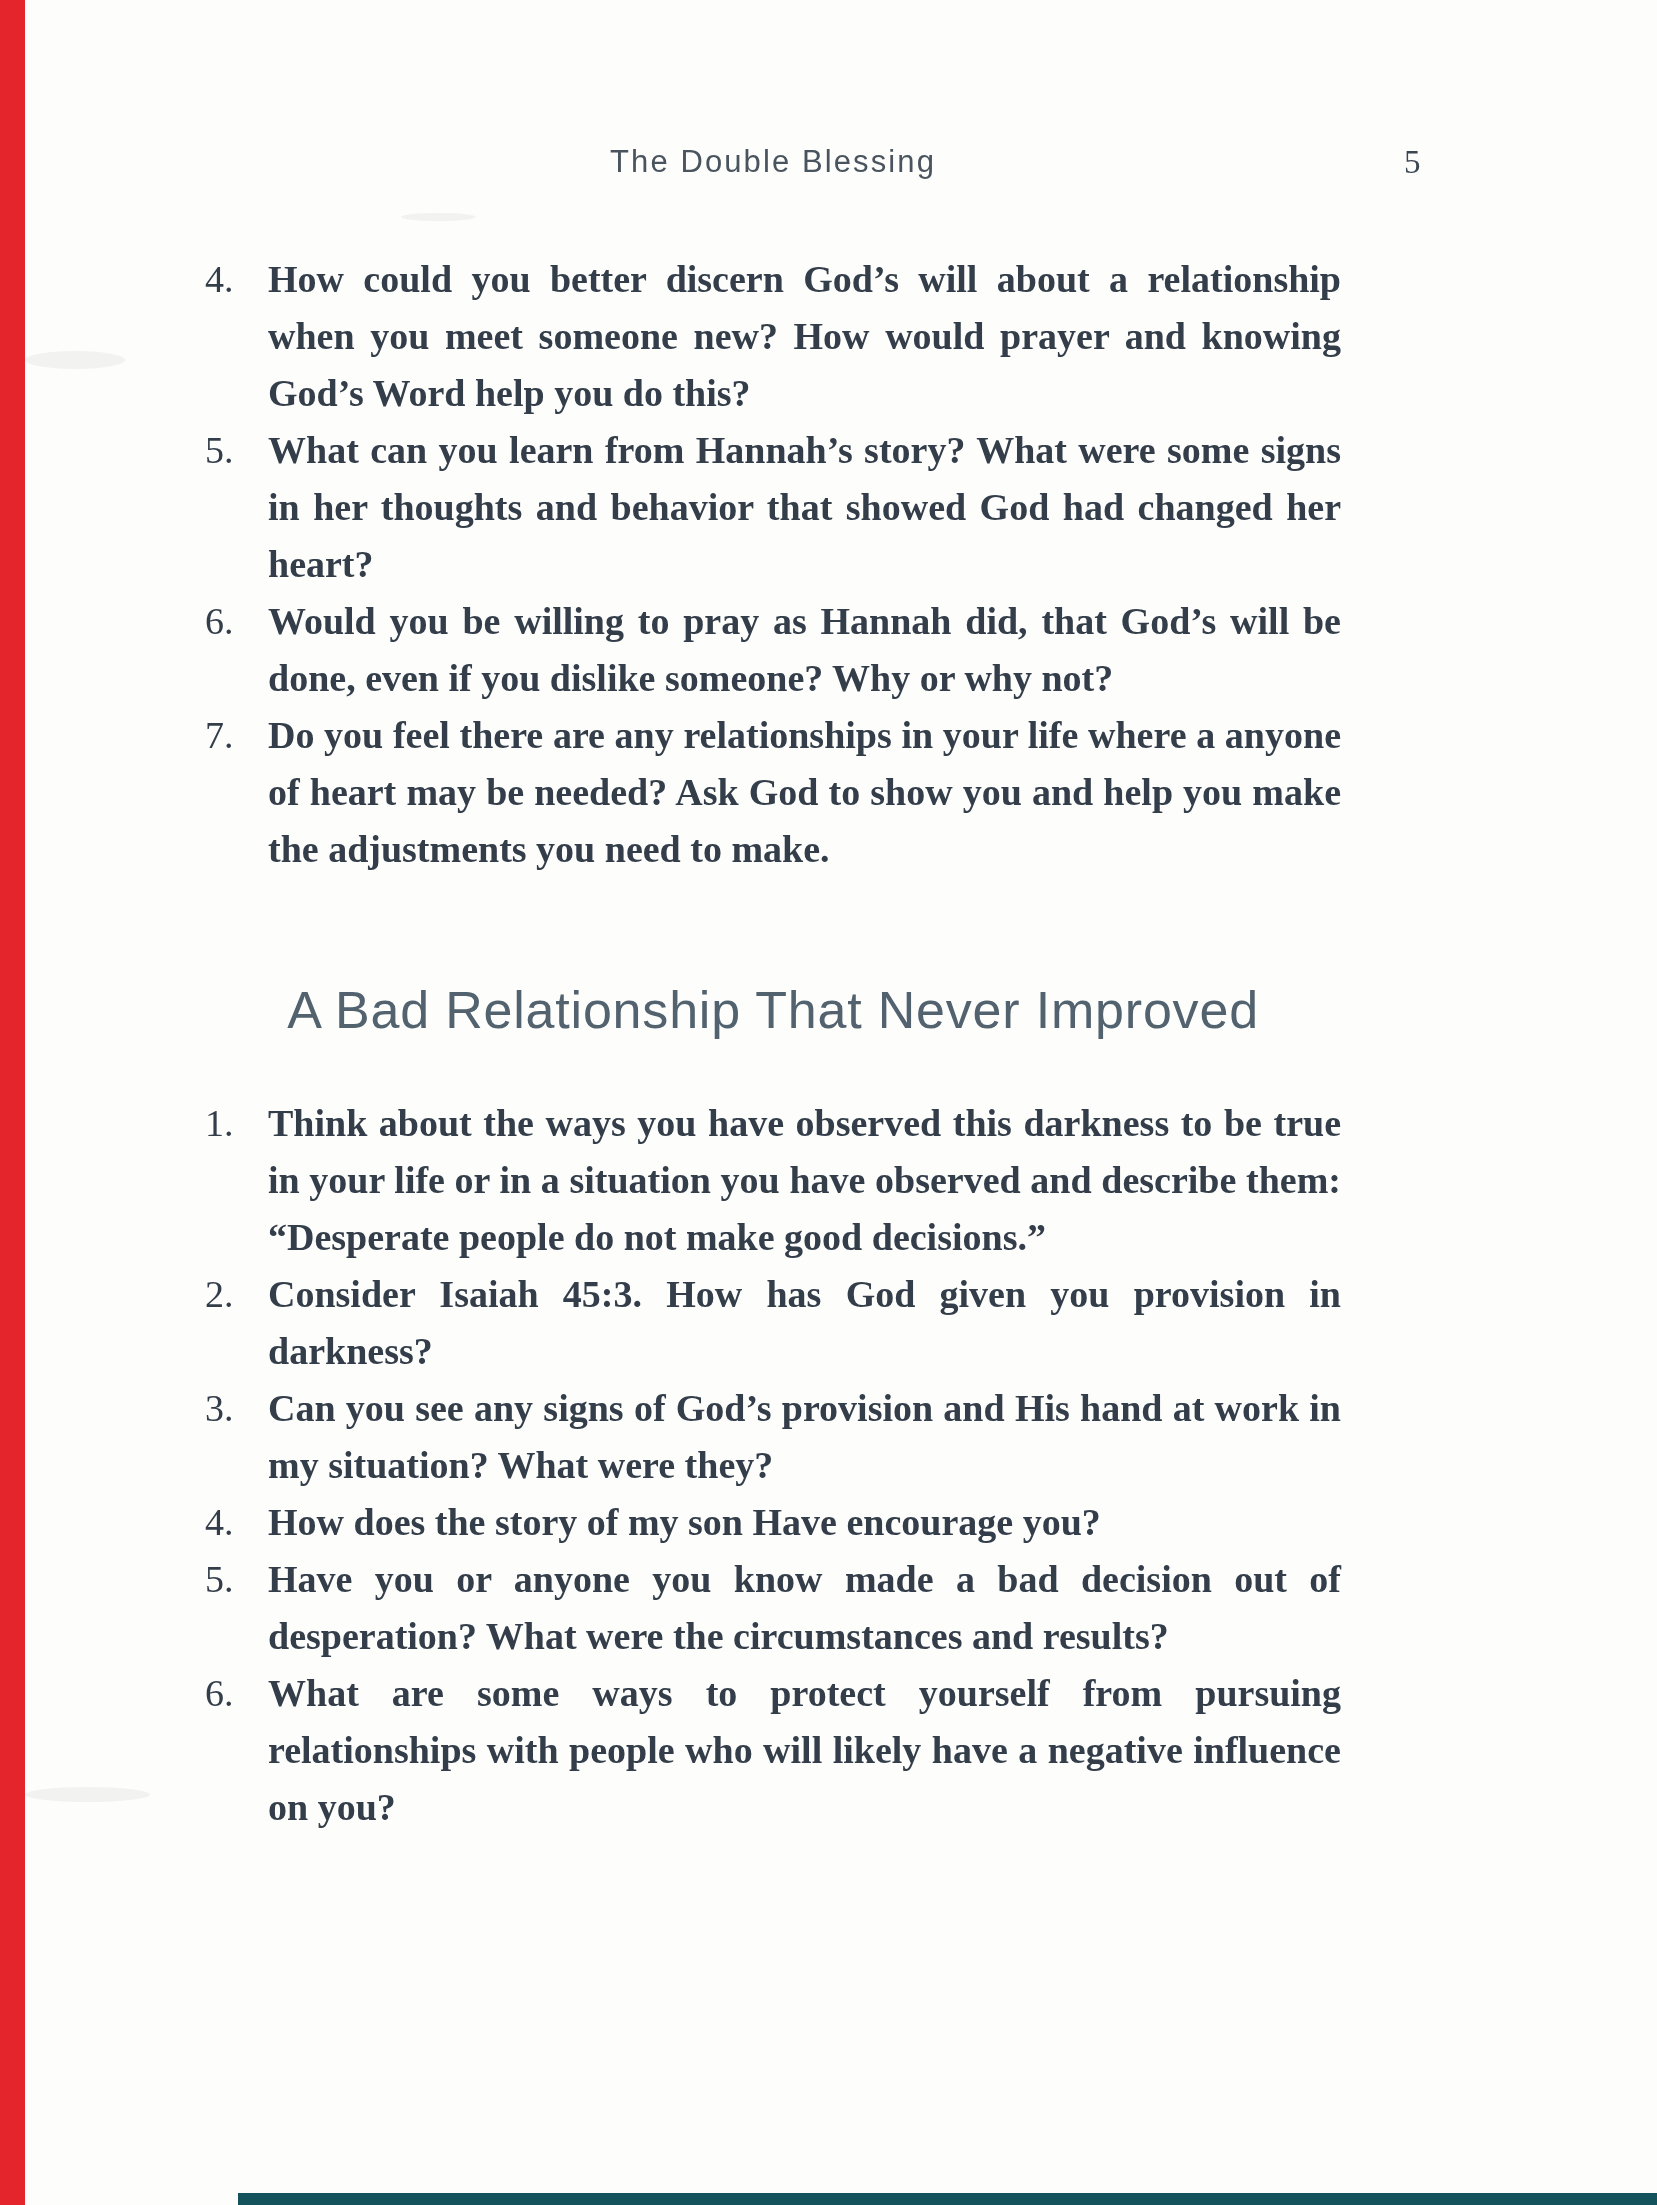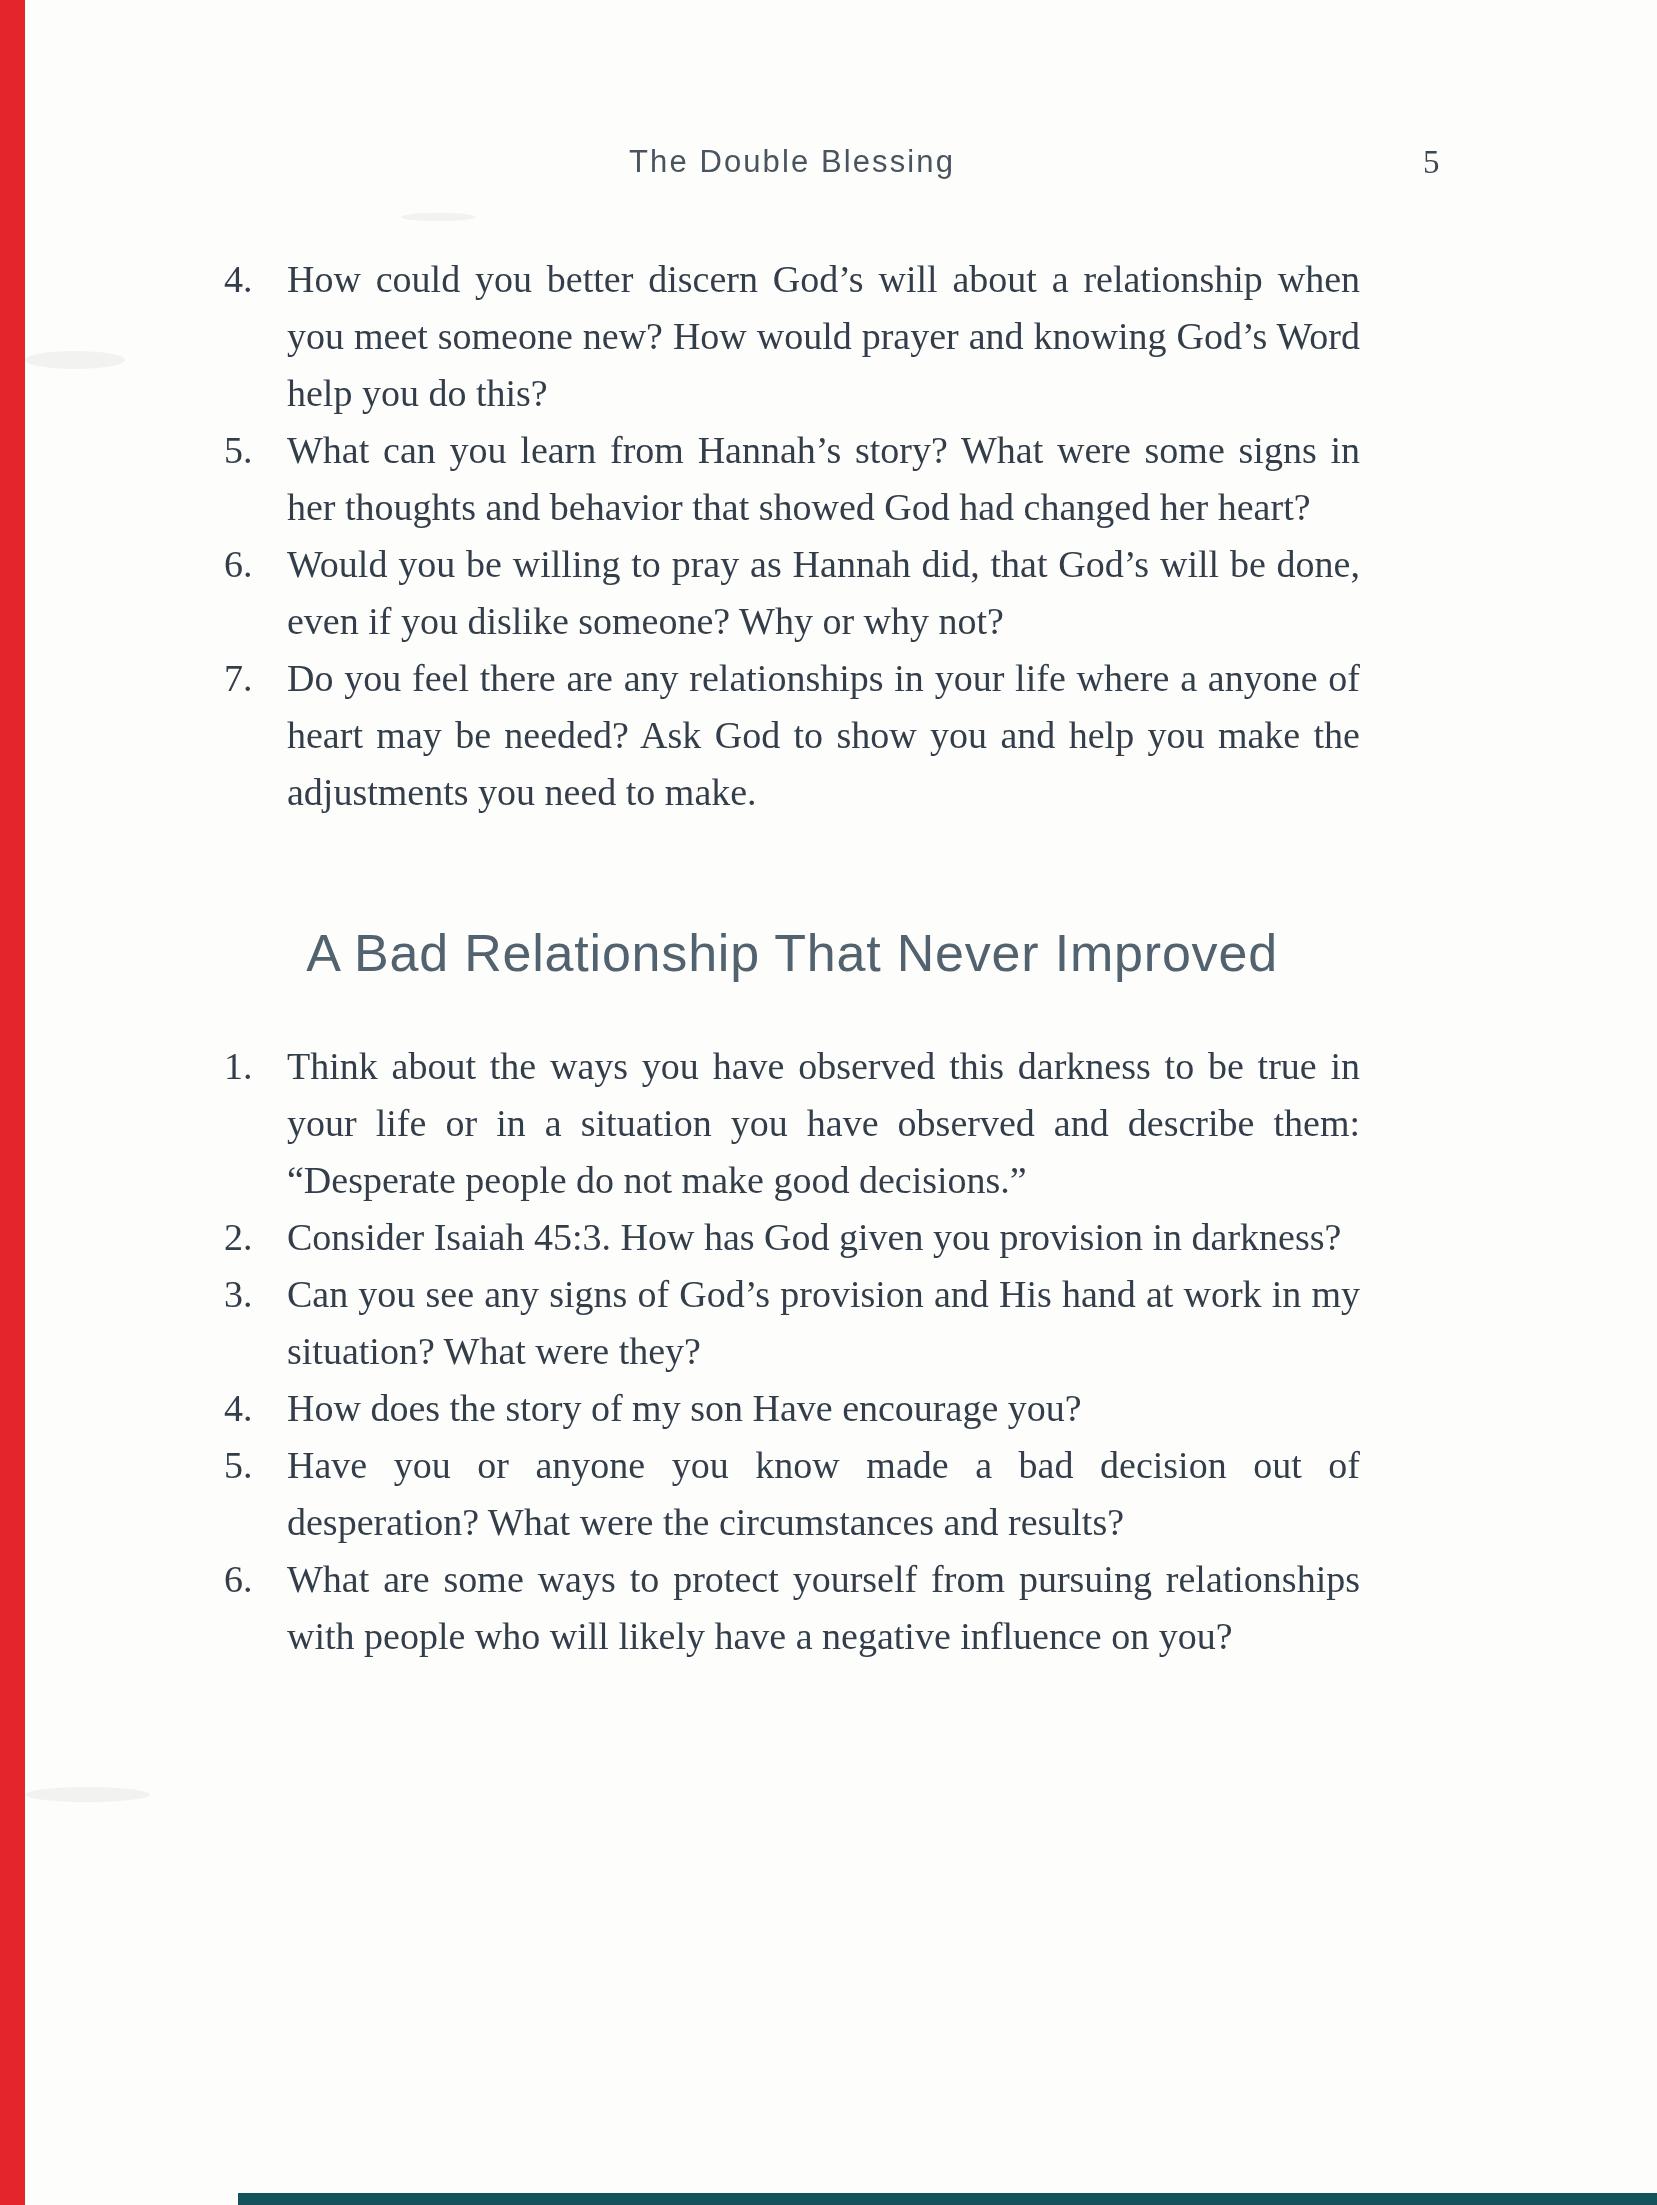--- a/index.html
+++ b/index.html
@@ -28,21 +28,21 @@
   .bottom-bar {
     position: absolute;
     left: 238px;
     right: 0;
     bottom: 0;
     height: 12.5px;
     background: #14525c;
   }
   .content {
     position: absolute;
-    left: 224px;
+    left: 205px;
     top: 0;
     width: 1136px;
   }
   .page-header {
     position: relative;
     height: 50px;
     margin-top: 144px;
     font-family: "Liberation Sans", sans-serif;
     color: #49545e;
   }
@@ -75,20 +75,21 @@
     display: flex;
     align-items: flex-start;
   }
   .q-num {
     flex: 0 0 63px;
     text-align: left;
   }
   .q-text {
     flex: 1;
     text-align: justify;
+    font-weight: bold;
   }
   .section-heading {
     margin: 102px 0 55px 0;
     text-align: center;
     font-family: "Liberation Sans", sans-serif;
     font-weight: normal;
     font-size: 52px;
     letter-spacing: 0.8px;
     color: #52626e;
   }

